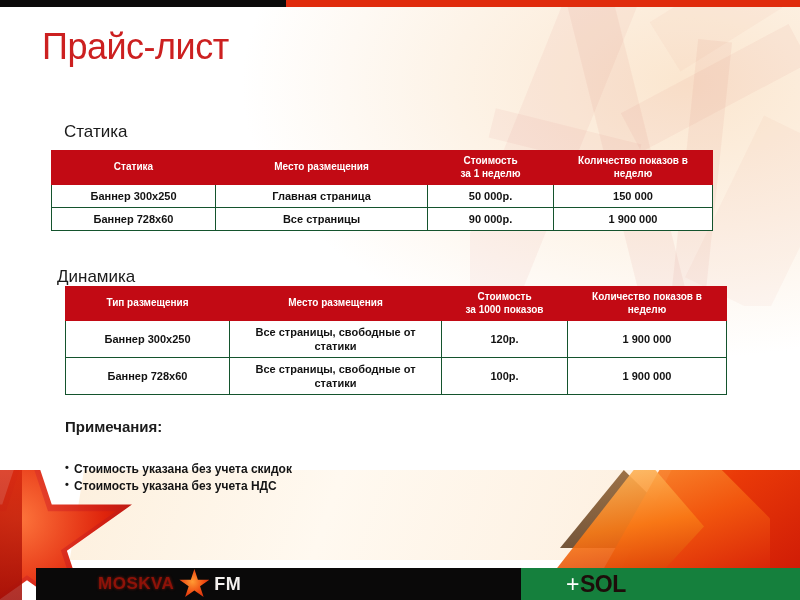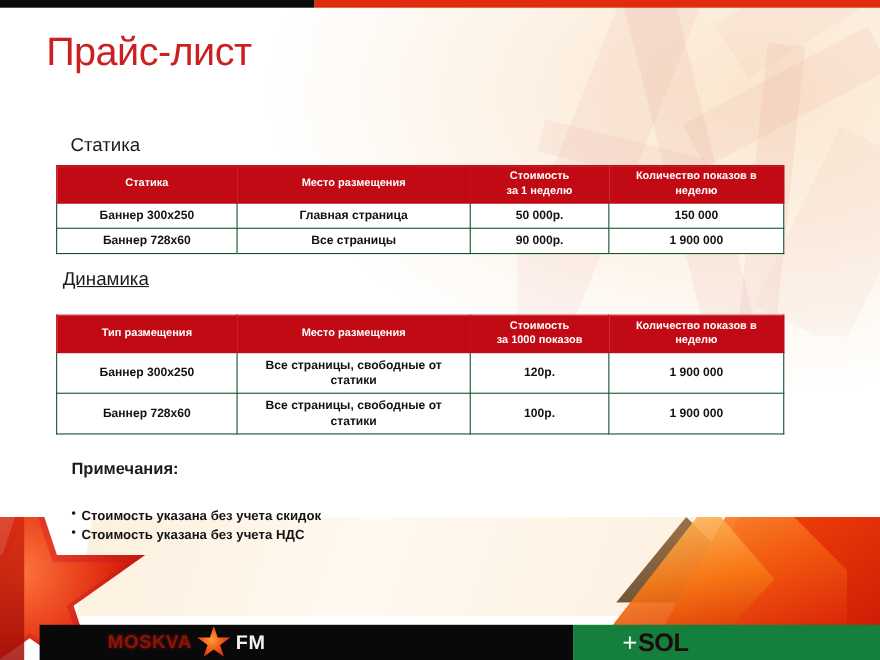--- a/index.html
+++ b/index.html
@@ -173,31 +173,31 @@
   }
   .section-label {
     position: absolute;
     font-family: "Liberation Sans", sans-serif;
     font-size: 17px;
     font-weight: 400;
     color: #1b1b1b;
     white-space: nowrap;
   }
   #label-static  { left: 64px; top: 122px; }
-  #label-dynamic { left: 57px; top: 244px; text-decoration: underline; }
+  #label-dynamic { left: 57px; top: 267px; }
 
   table.price {
     position: absolute;
     border-collapse: collapse;
     table-layout: fixed;
     background: #ffffff;
     font-family: "Liberation Sans", sans-serif;
   }
   #table-static  { left: 51px; top: 150px; width: 661px; }
-  #table-dynamic { left: 51px; top: 286px; width: 661px; }
+  #table-dynamic { left: 65px; top: 286px; width: 661px; }
 
   table.price th {
     background: #c20a14;
     color: #ffffff;
     font-size: 10px;
     font-weight: 700;
     line-height: 1.25;
     padding: 4px 4px;
     border: 1px solid #c20a14;
     text-align: center;

